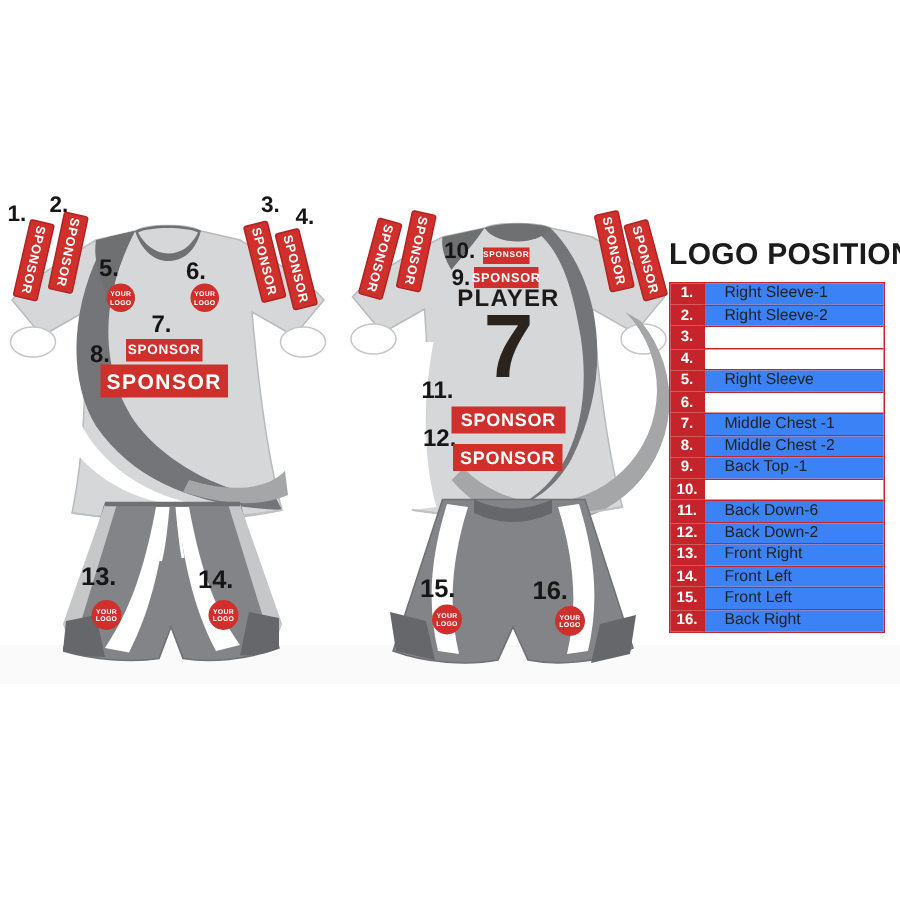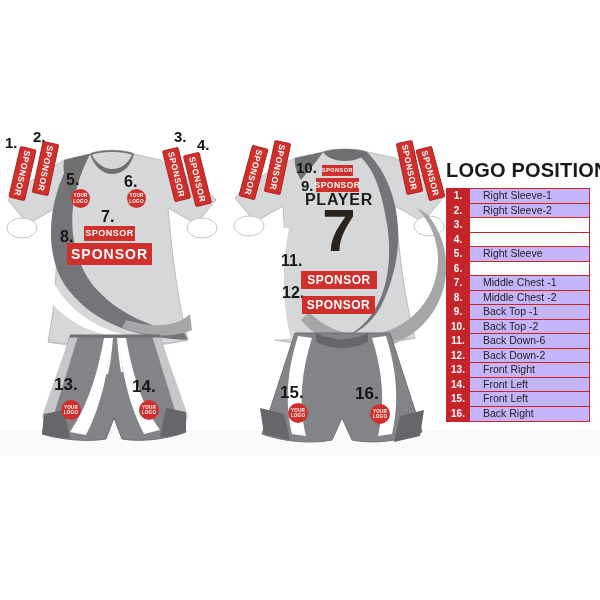--- a/index.html
+++ b/index.html
@@ -26,21 +26,21 @@
          font-size:60px;font-weight:bold;color:#2b231e;line-height:.95;}
 
   .legend{position:absolute;left:446px;top:159px;width:146px;}
   .legend-title{font-size:20px;font-weight:bold;color:#1b1b1b;letter-spacing:.2px;
          white-space:nowrap;margin-bottom:6px;}
   .legend-table{width:144px;border:1px solid #c6242b;box-sizing:border-box;}
   .lrow{display:flex;height:14.5px;box-sizing:border-box;border-bottom:1px solid #c6242b;}
   .lrow:last-child{border-bottom:none;}
   .lnum{width:23px;background:#c6242b;color:#fff;font-size:10px;font-weight:bold;
         text-align:center;line-height:13.5px;border-right:1px solid #c6242b;box-sizing:border-box;}
-  .ltxt{flex:1;background:#c4b5fd;color:#222;font-size:10.5px;line-height:13.5px;
+  .ltxt{flex:1;background:#3b82f6;color:#222;font-size:10.5px;line-height:13.5px;
         padding-left:13px;white-space:nowrap;}
 </style>
 </head>
 <body>
 
 <div class="canvas">
 
   <div class="floor"></div>
 
   <svg style="left:6px;top:124px;" width="212" height="226" viewBox="0 0 212 226">
@@ -207,21 +207,20 @@
       <div class="lrow">
           <div class="lnum">8.</div>
           <div class="ltxt">Middle Chest -2</div>
         </div>
       <div class="lrow">
           <div class="lnum">9.</div>
           <div class="ltxt">Back Top -1</div>
         </div>
       <div class="lrow">
           <div class="lnum">10.</div>
-          <div class="ltxt">Back Top -2</div>
         </div>
       <div class="lrow">
           <div class="lnum">11.</div>
           <div class="ltxt">Back Down-6</div>
         </div>
       <div class="lrow">
           <div class="lnum">12.</div>
           <div class="ltxt">Back Down-2</div>
         </div>
       <div class="lrow">

